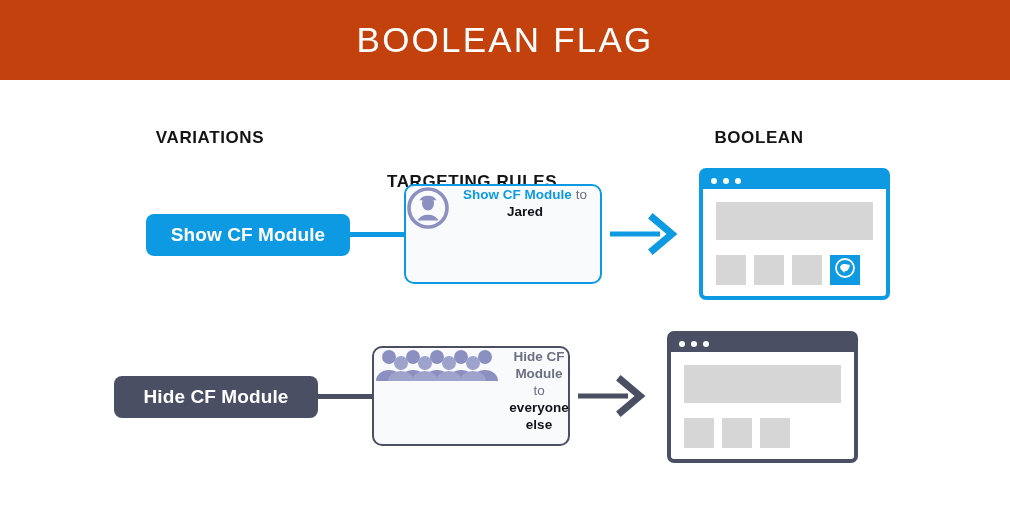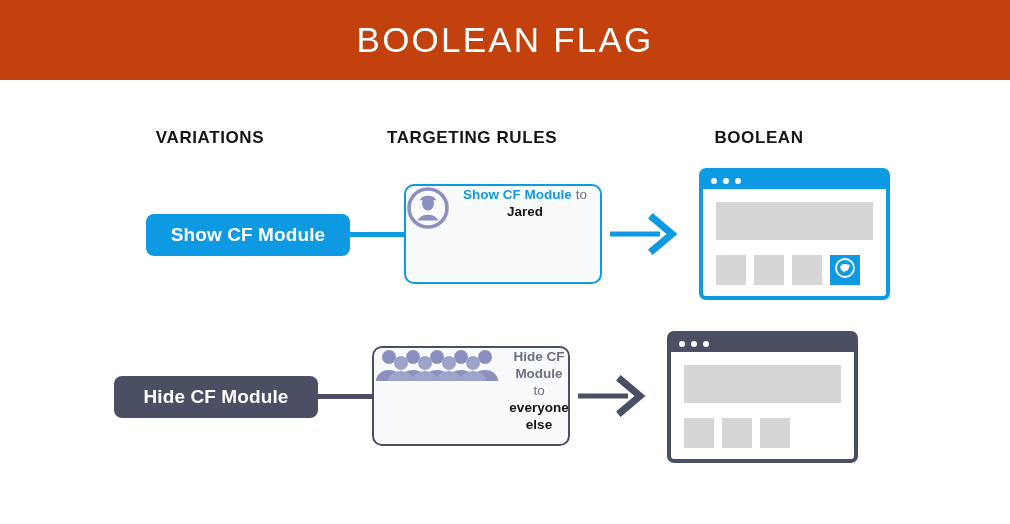--- a/index.html
+++ b/index.html
@@ -39,21 +39,21 @@
     position: absolute;
     top: 128px;
     font-size: 17px;
     font-weight: bold;
     color: #141414;
     letter-spacing: 0.6px;
     text-align: center;
     white-space: nowrap;
   }
   .col-head.variations    { left: 110px; width: 200px; }
-  .col-head.targeting     { left: 372px; width: 200px; }
+  .col-head.targeting     { left: 372px; width: 200px; margin-top: 44px; }
   .col-head.results       { left: 660px; width: 198px; }
 
   
   .row { position: absolute; left: 0; width: 1010px; }
   .row-1 { top: 162px; height: 140px; margin-left: 32px; }
   .row-2 { top: 326px; height: 140px; }
 
   
   .pill {
     position: absolute;

